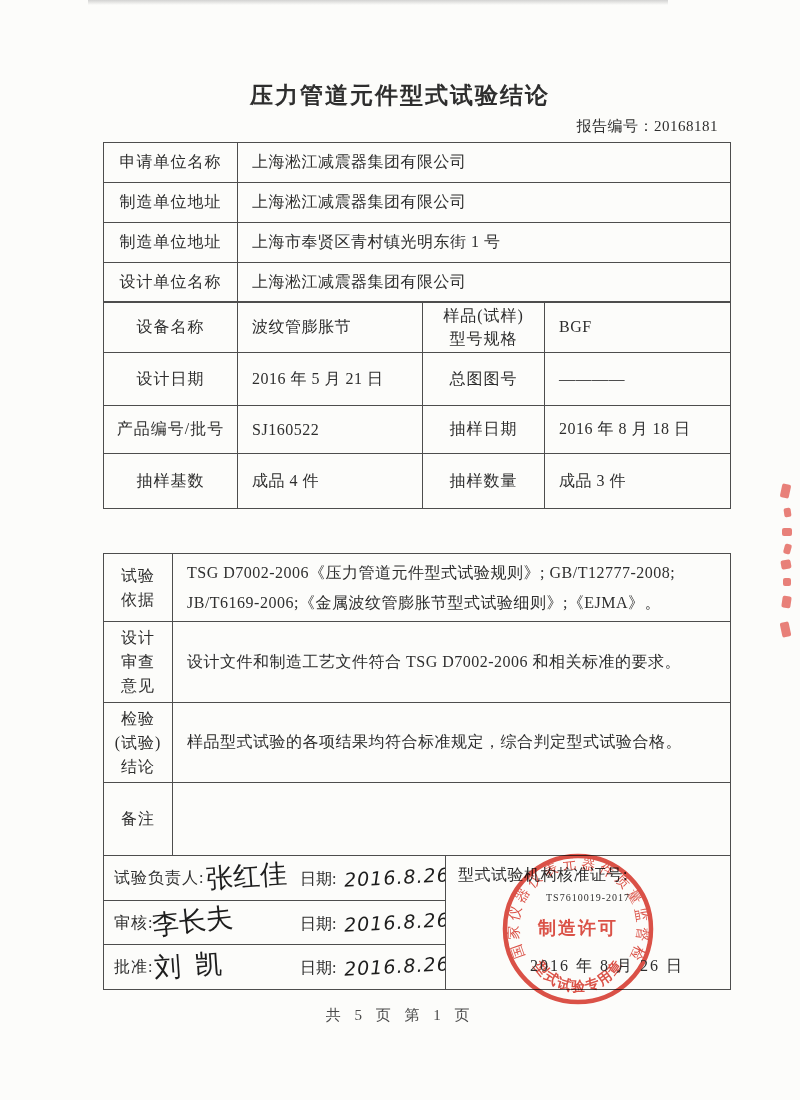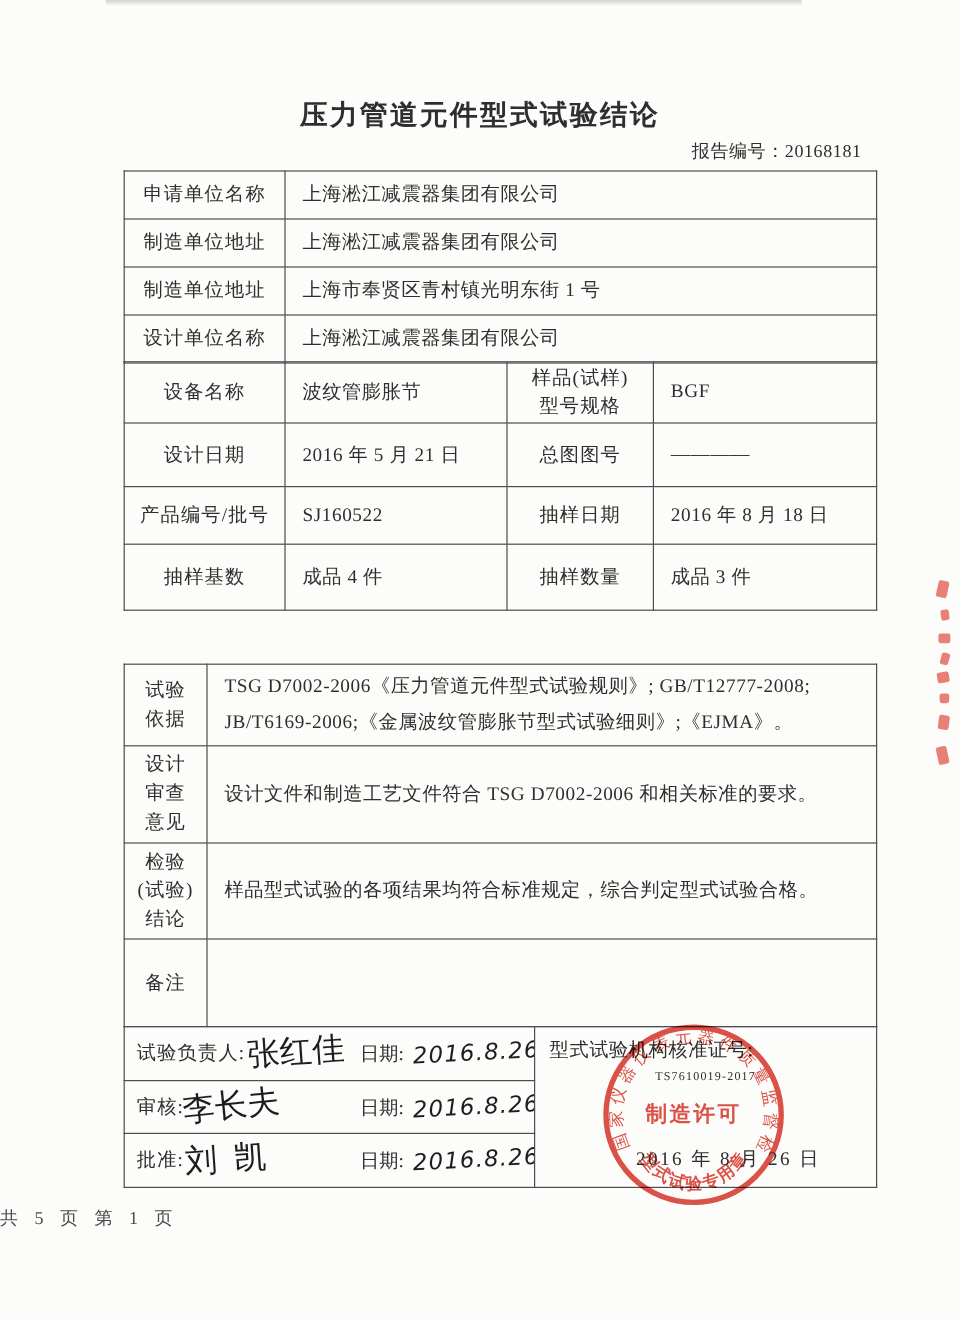--- a/index.html
+++ b/index.html
@@ -29,21 +29,21 @@
   .hand-date{font-family:"DejaVu Sans",sans-serif;font-style:italic;font-size:19px;
         display:inline-block;transform:rotate(-3deg);letter-spacing:1px;color:#1d1d1d;margin-left:8px;}
   td.cert{position:relative;}
   .cert-label{position:absolute;top:9px;left:12px;font-size:16px;letter-spacing:.5px;white-space:nowrap;}
   .cert-no{position:absolute;top:36px;left:0;width:100%;text-align:center;font-size:10px;letter-spacing:1px;}
   .cert-date{position:absolute;top:100px;left:84px;font-size:16px;letter-spacing:2px;white-space:nowrap;z-index:3;}
   .stamp{position:absolute;left:499px;top:850px;width:158px;height:158px;z-index:2;
         mix-blend-mode:multiply;opacity:.88;}
   .edge-marks{position:absolute;left:775px;top:484px;width:20px;height:160px;z-index:1;}
   .edge-marks i{position:absolute;display:block;background:#e2574e;opacity:.75;border-radius:2px;}
-  .footer{position:absolute;top:1006px;left:0;width:100%;
+  .footer{position:absolute;top:1006px;left:0;width:100%;text-align:center;
         font-size:15px;letter-spacing:5px;color:#4a4a4a;}
 </style>
 </head>
 <body>
 
 <div class="page">
   <div class="scan-edge"></div>
 
   <div class="title">压力管道元件型式试验结论</div>
   <div class="report-no">

